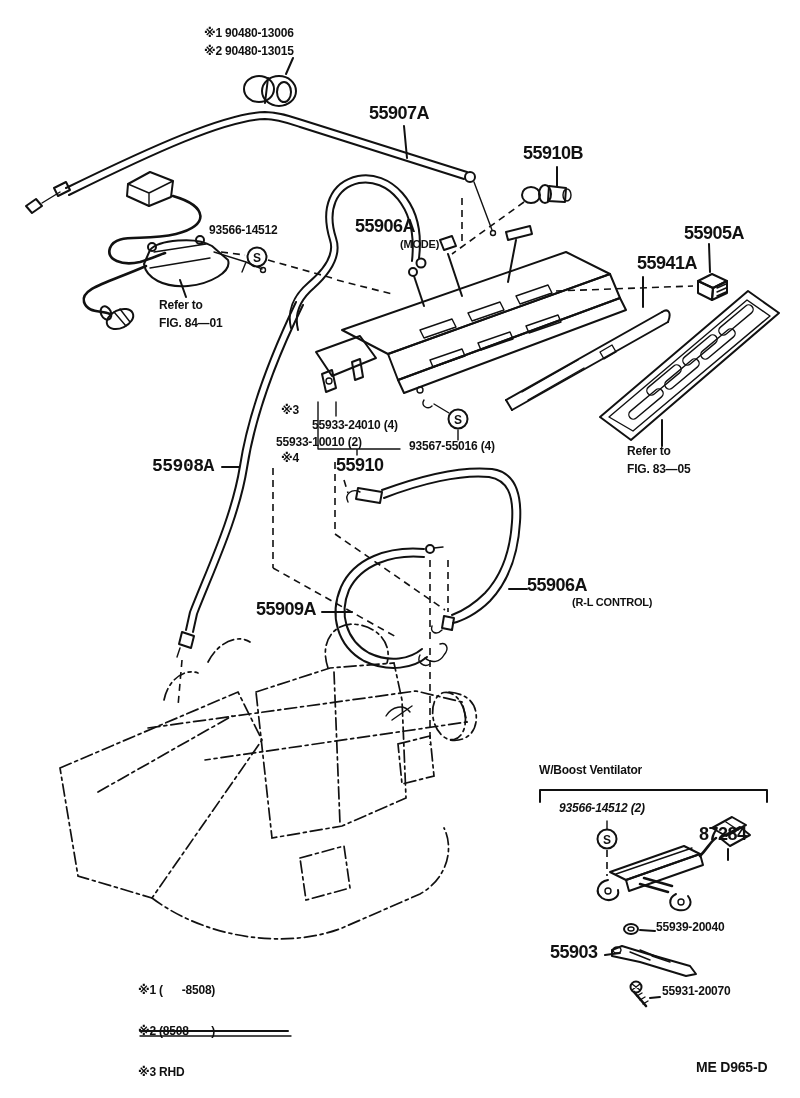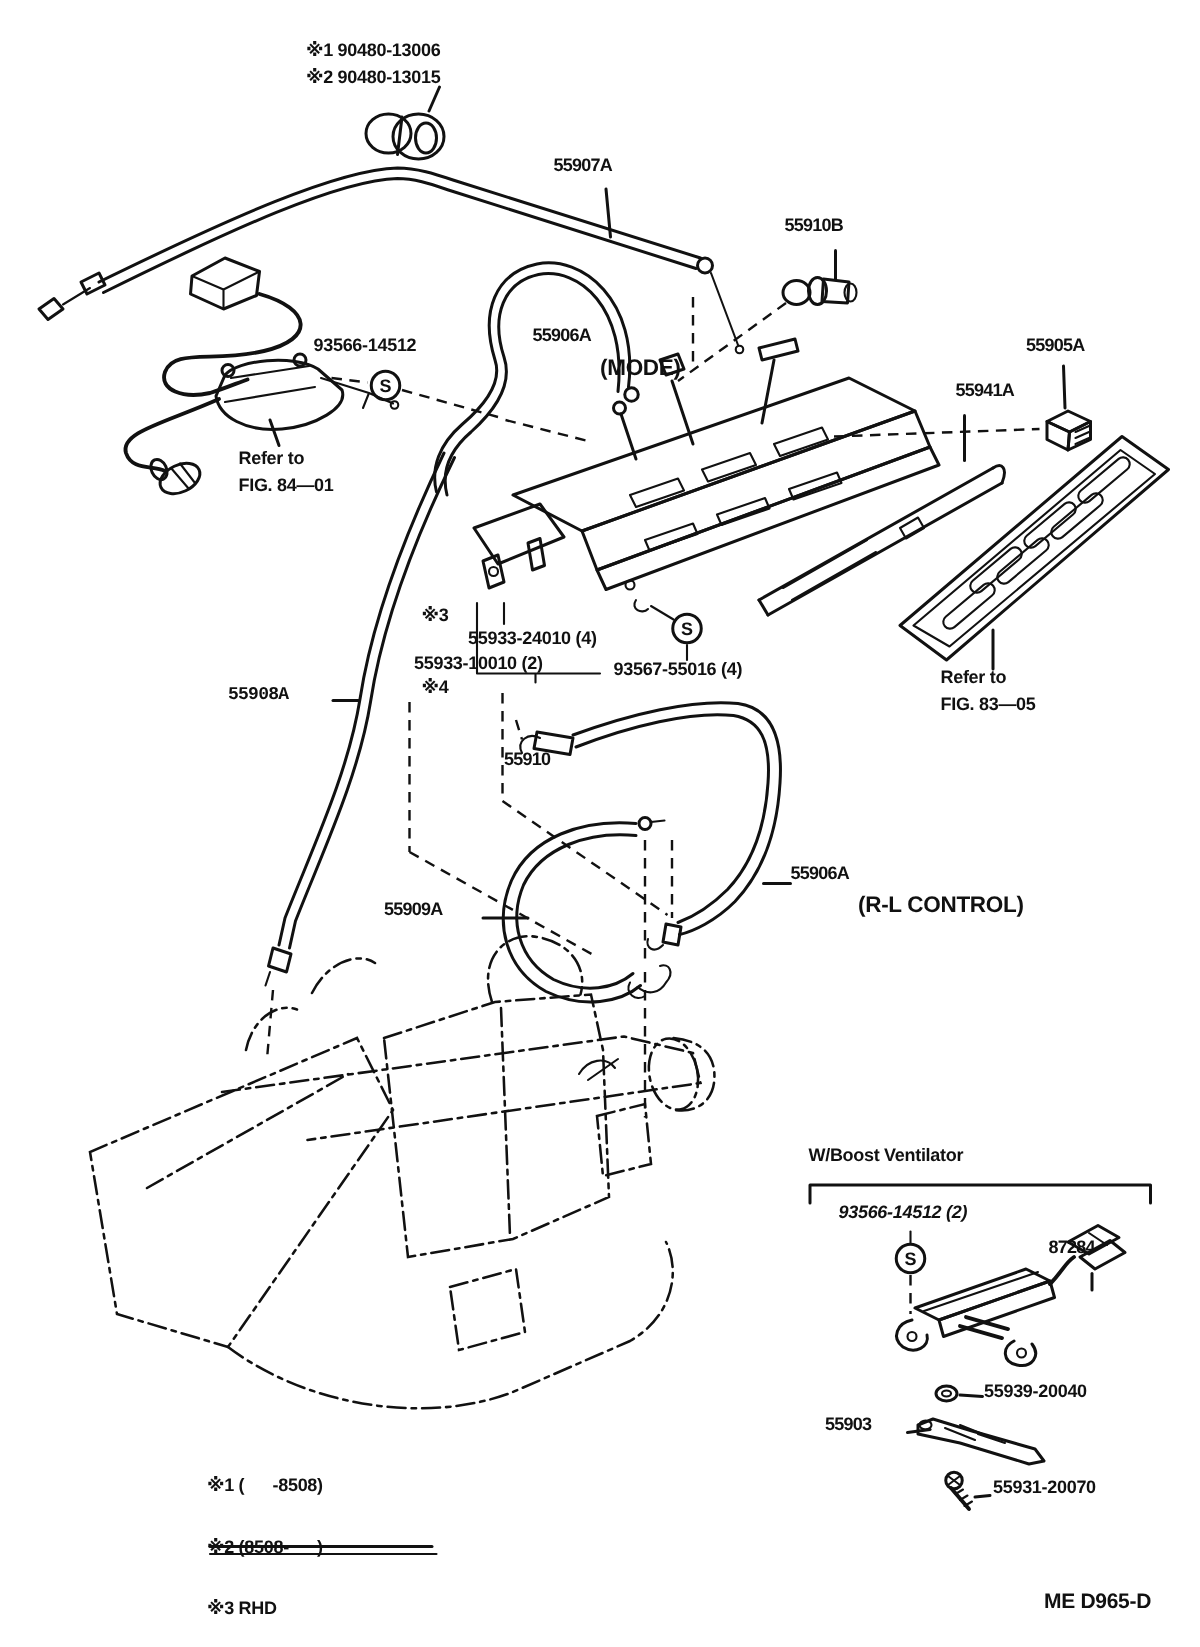--- a/index.html
+++ b/index.html
@@ -8,22 +8,22 @@
   .stage svg{position:absolute;left:0;top:0;}
   svg .ln{stroke:#111;stroke-width:2;fill:none;stroke-linecap:round;stroke-linejoin:round;}
   svg .thin{stroke-width:1.4;}
   svg .thick{stroke-width:2.6;}
   svg .dash{stroke:#111;stroke-width:1.6;fill:none;stroke-dasharray:7 5;}
   svg .ph{stroke:#111;stroke-width:1.7;fill:none;stroke-dasharray:12 4 3 4;stroke-linecap:round;}
   svg .stext{fill:#111;stroke:none;font-family:"Liberation Sans","DejaVu Sans",sans-serif;
              font-weight:bold;font-size:12px;text-anchor:middle;}
   .lbl{position:absolute;font-weight:bold;font-size:12px;letter-spacing:-0.2px;
        white-space:pre;line-height:1.1;}
-  .lbl-lg{font-size:12px;letter-spacing:-0.5px;}
-  .lbl-sm{font-size:15px;letter-spacing:-0.2px;padding-left:44px;}
+  .lbl-lg{font-size:18px;letter-spacing:-0.5px;}
+  .lbl-sm{font-size:11px;letter-spacing:-0.2px;padding-left:44px;}
   .lbl-mark{font-size:12px;}
   .legend-block div{margin-bottom:1px;}
 </style>
 </head>
 <body>
 
 <div class="stage">
 
 <svg width="800" height="1098" viewBox="0 0 800 1098">
 
@@ -252,21 +252,21 @@
 <div class="lbl lbl-sm" style="left:356px;top:238px;">(MODE)</div>
 <div class="lbl lbl-lg" style="left:684px;top:224px;">55905A</div>
 <div class="lbl lbl-lg" style="left:589px;top:254px;margin-left:48px;">55941A</div>
 <div class="lbl" style="left:159px;top:299px;">Refer to</div>
 <div class="lbl" style="left:159px;top:317px;">FIG. 84—01</div>
 <div class="lbl lbl-mark" style="left:281px;top:404px;">※3</div>
 <div class="lbl" style="left:276px;top:419px;margin-left:36px;">55933-24010 (4)</div>
 <div class="lbl" style="left:276px;top:436px;">55933-10010 (2)</div>
 <div class="lbl lbl-mark" style="left:281px;top:452px;">※4</div>
 <div class="lbl" style="left:409px;top:440px;">93567-55016 (4)</div>
-<div class="lbl lbl-lg" style="left:336px;top:456px;margin-top:44px;">55910</div>
+<div class="lbl lbl-lg" style="left:336px;top:456px;">55910</div>
 <div class="lbl" style="left:627px;top:445px;">Refer to</div>
 <div class="lbl" style="left:627px;top:463px;">FIG. 83—05</div>
 <div class="lbl lbl-lg" style="left:152px;top:457px;font-family:Liberation Mono, monospace;">55908A</div>
 <div class="lbl lbl-lg" style="left:256px;top:600px;">55909A</div>
 <div class="lbl lbl-lg" style="left:527px;top:576px;">55906A</div>
 <div class="lbl lbl-sm" style="left:528px;top:596px;">(R-L CONTROL)</div>
 <div class="lbl" style="left:539px;top:764px;">W/Boost Ventilator</div>
 <div class="lbl" style="left:559px;top:802px;font-style:italic;">93566-14512 (2)</div>
 <div class="lbl lbl-lg" style="left:699px;top:825px;">87284</div>
 <div class="lbl" style="left:656px;top:921px;">55939-20040</div>

